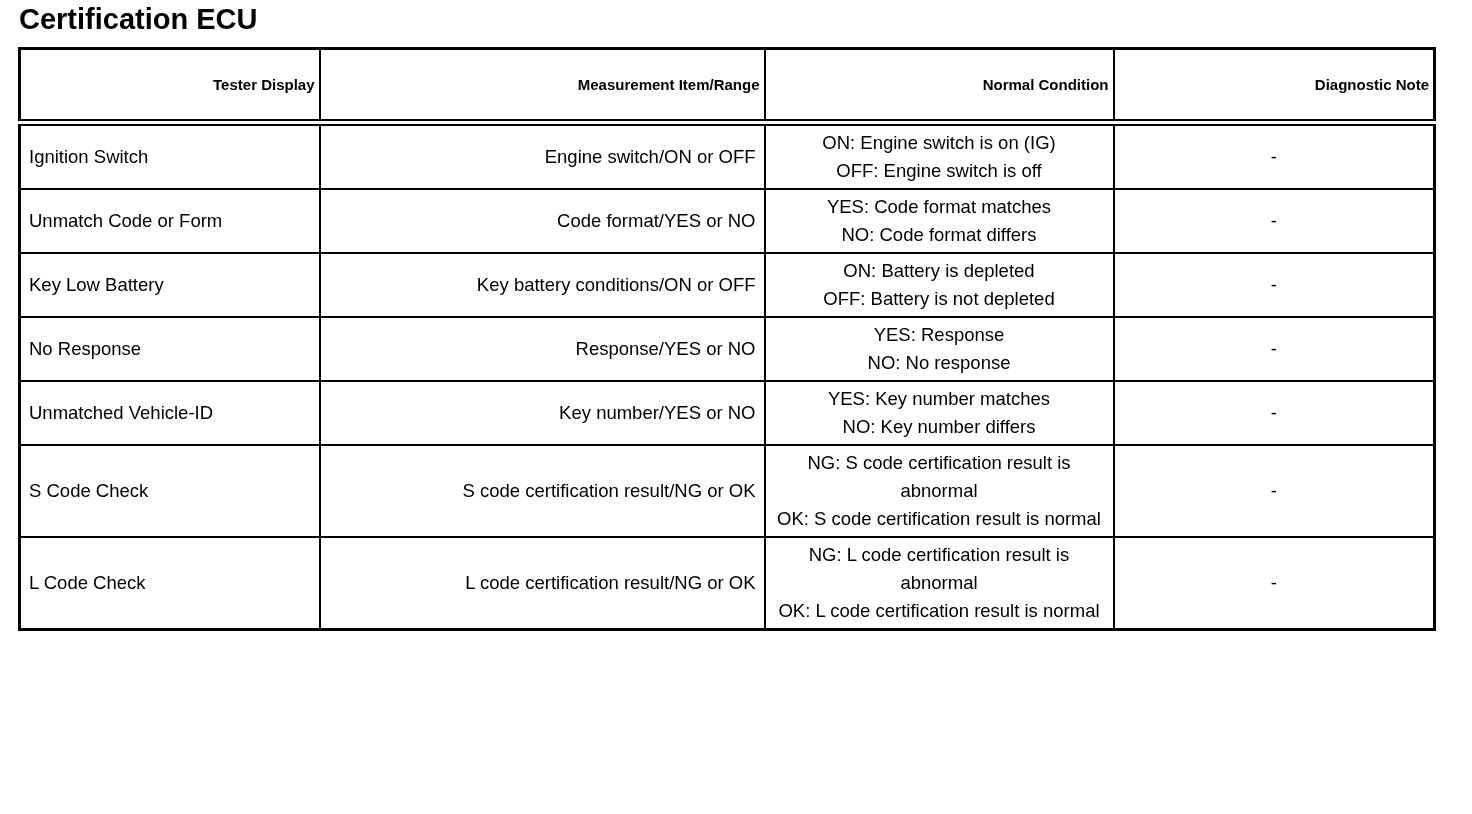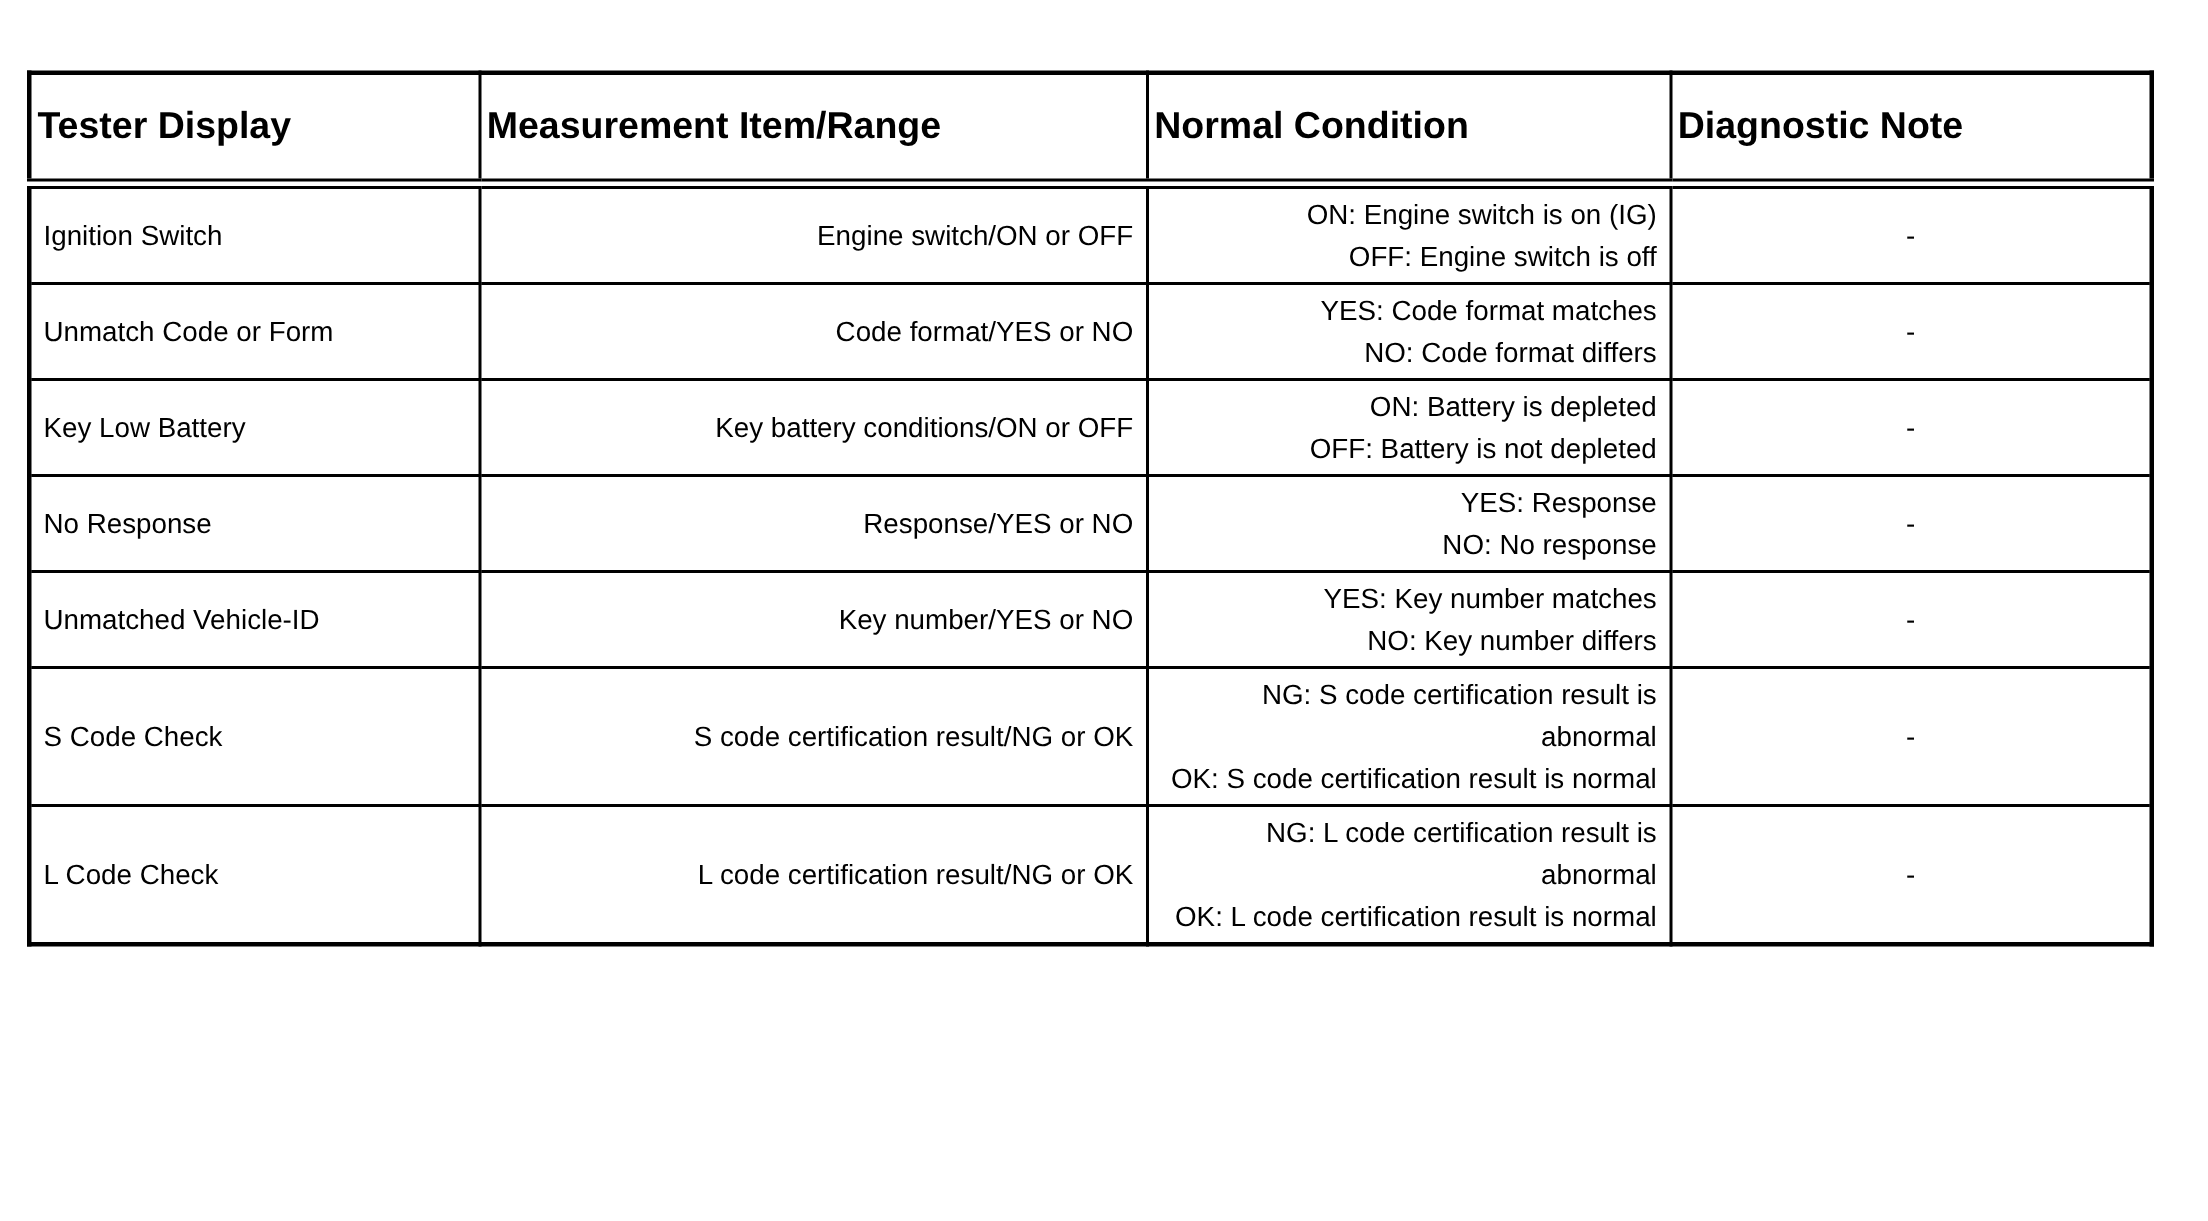--- a/index.html
+++ b/index.html
@@ -32,45 +32,46 @@
     border-collapse: collapse;
     table-layout: fixed;
     border: 3px solid #000;
   }
   .spec-table th, .spec-table td {
     border: 2px solid #000;
     overflow: hidden;
   }
   .spec-table thead th {
     border-bottom: 7px double #000;
-    font-size: 25px;
+    font-size: 15px;
     font-weight: bold;
     height: 31px;
     padding: 19px 4px;
-    text-align: left;
+    text-align: right;
     vertical-align: middle;
   }
   .spec-table td {
     font-size: 18.5px;
     line-height: 28px;
     padding: 3px 8px;
     vertical-align: middle;
   }
   .spec-table td.c1 { }
   .spec-table td.c2 { text-align: right; }
-  .spec-table td.c3 { text-align: right; white-space: pre-line; }
+  .spec-table td.c3 { text-align: center; white-space: pre-line; }
   .spec-table td.c4 { text-align: center; }
   
   .spec-table tbody tr.section-break td { border-top: 3px solid #000; }
 </style>
 </head>
 <body>
 
 <div class="page">
 
+  <div class="doc-title">Certification ECU</div>
 
   <table class="spec-table">
     <colgroup>
       <col style="width:300px">
       <col style="width:445px">
       <col style="width:349px">
       <col style="width:321px">
     </colgroup>
     <thead>
       <tr>

